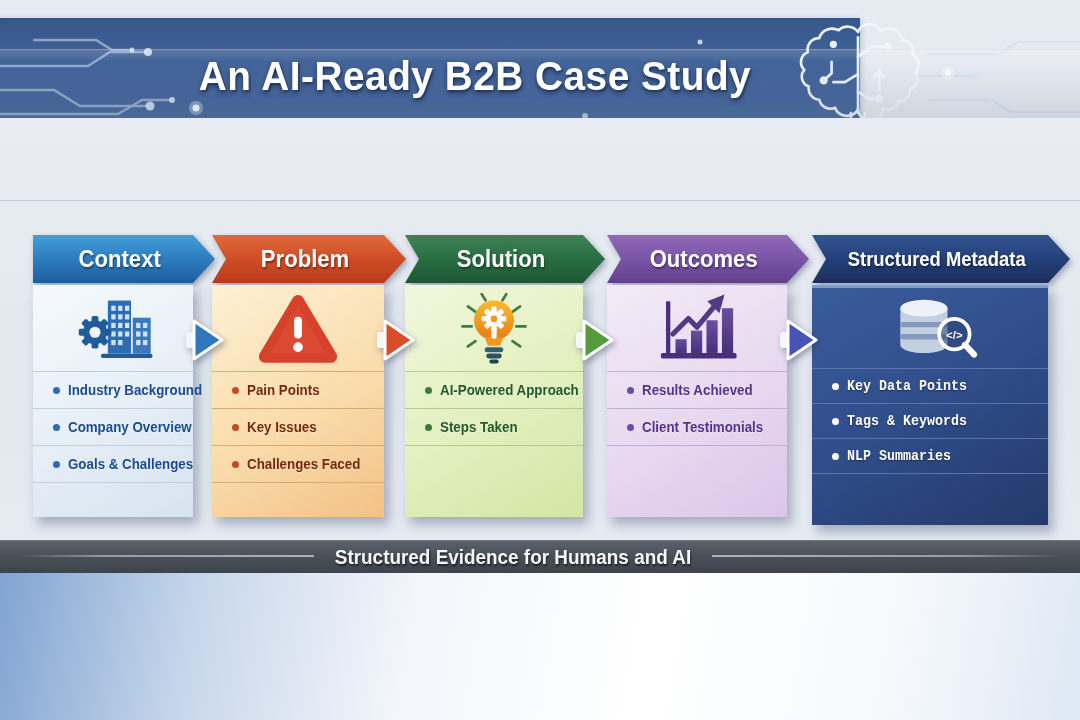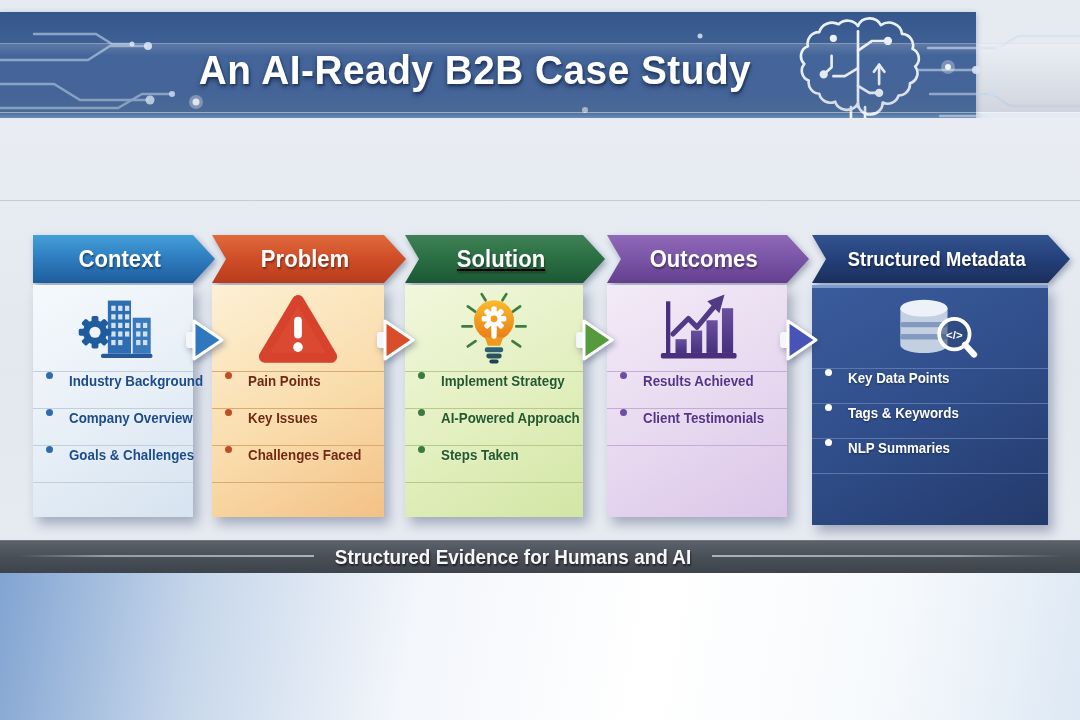--- a/index.html
+++ b/index.html
@@ -3,21 +3,21 @@
 <meta charset="utf-8">
 <style>
   html,body{margin:0;padding:0;background:#ffffff;}
   #canvas{
     position:relative;width:1080px;height:720px;overflow:hidden;
     font-family:"Liberation Sans",sans-serif;background:#e6eaf1;
   }
 
   
   .banner{
-    position:absolute;left:0;top:12px;width:976px;height:118px;
+    position:absolute;left:0;top:18px;width:860px;height:118px;
     background:linear-gradient(180deg,#35568a 0%,#44659a 40%,#4a6ba0 72%,#52749f 86%,#7b9fc9 93%,#b9d2ea 100%);
     box-shadow:0 2px 6px rgba(40,60,100,.35);
   }
   .banner-band{
     position:absolute;left:0;top:31px;width:1080px;height:68px;
     background:linear-gradient(180deg,rgba(255,255,255,.16) 0%,rgba(255,255,255,0) 18%,rgba(10,25,60,.10) 100%);
     border-top:1px solid rgba(255,255,255,.38);
     border-bottom:1px solid rgba(255,255,255,.30);
   }
   .page-title{
@@ -46,55 +46,55 @@
     color:#ffffff;font-weight:bold;font-size:24px;white-space:nowrap;
     transform:scaleX(.92);text-shadow:1px 2px 2px rgba(0,0,0,.38);
   }
   .body{
     position:absolute;left:0;top:50px;right:0;
     box-shadow:5px 7px 11px rgba(55,72,105,.38);
   }
   .icon-area{height:86px;display:flex;align-items:center;justify-content:center;}
   ul.items{list-style:none;margin:0;padding:0;}
   ul.items li{
-    display:flex;gap:16px;height:37px;padding-left:13px;
+    display:flex;align-items:center;gap:8px;height:37px;padding-left:20px;
     border-top:1px solid var(--rule);box-sizing:border-box;
   }
   ul.items{border-bottom:1px solid var(--rule);}
   .dot{width:7px;height:7px;border-radius:50%;background:var(--dot);flex:0 0 auto;}
   .item-label{
     color:var(--text);font-weight:bold;font-size:15.5px;white-space:nowrap;
     display:inline-block;transform:scaleX(.86);transform-origin:left center;
     text-shadow:0 1px 1px rgba(255,255,255,.35);
   }
 
   .card1{left:33px;width:160px;--rule:#bfcfdf;--text:#1c4c8c;--dot:#2e6cae;}
   .card1 .chev{background:linear-gradient(180deg,#44a0d8 0%,#2f7fc1 45%,#1e5d9e 100%);padding-left:14px;}
   .card1 .body{height:232px;background:linear-gradient(150deg,#f5f9fc 0%,#e6eef6 55%,#d6e3f0 100%);}
 
   .card2{left:212px;width:172px;--rule:#d9ab72;--text:#73290f;--dot:#c14b24;}
   .card2 .chev{background:linear-gradient(180deg,#e06a3c 0%,#cf4d27 50%,#b93c1c 100%);}
   .card2 .body{height:232px;background:linear-gradient(150deg,#fdf0d4 0%,#f9dcab 55%,#f3c186 100%);}
 
   .card3{left:405px;width:178px;--rule:#b4cb8b;--text:#24592e;--dot:#3c7a41;}
-  .card3 .chev{background:linear-gradient(180deg,#3e8155 0%,#2a6e43 50%,#1c5834 100%);text-decoration:underline;}
+  .card3 .chev{background:linear-gradient(180deg,#3e8155 0%,#2a6e43 50%,#1c5834 100%);}
   .card3 .body{height:232px;background:linear-gradient(150deg,#f1f7dd 0%,#e2efbe 55%,#d2e6a5 100%);}
 
   .card4{left:607px;width:180px;--rule:#c6abd8;--text:#55338a;--dot:#6f4da2;}
   .card4 .chev{background:linear-gradient(180deg,#9069b8 0%,#7a54a6 50%,#64408e 100%);}
   .card4 .body{height:232px;background:linear-gradient(150deg,#f3ebf7 0%,#e7d8ef 55%,#dbc6e9 100%);}
 
   .card5{left:812px;width:236px;--rule:#5b76a8;--text:#ffffff;--dot:#ffffff;}
   .card5 .chev{background:linear-gradient(180deg,#31528f 0%,#24407646 50%,#1a2f5b 100%);
     background:linear-gradient(180deg,#33548f 0%,#24407a 50%,#1a2f5b 100%);}
   .card5 .chev span{font-size:20px;}
   .card5 .body{height:240px;border-top:3px solid #7d9bd1;box-sizing:border-box;
     background:linear-gradient(150deg,#3a5b9c 0%,#2f4d89 50%,#243a6b 100%);}
   .card5 .icon-area{height:80px;}
-  .card5 ul.items li{height:35px;}
+  .card5 ul.items li{height:35px;font-family:Liberation Mono, monospace;}
   .card5 .item-label{text-shadow:0 1px 2px rgba(0,0,20,.45);}
 
   
   .conn{position:absolute;top:317px;width:42px;height:46px;
     filter:drop-shadow(2px 3px 3px rgba(45,60,95,.42));}
   .conn1{left:186px;} .conn2{left:377px;} .conn3{left:576px;} .conn4{left:780px;}
 
   
   .footer-bar{
     position:absolute;left:0;top:540px;width:1080px;height:33px;
@@ -315,24 +315,20 @@
             <circle r="4.4" fill="#f09a20"></circle>
           </g>
           <rect x="38" y="77" width="24" height="6.5" rx="3" fill="#30606f"></rect>
           <rect x="40" y="85" width="20" height="6.5" rx="3" fill="#27525f"></rect>
           <rect x="44" y="93" width="12" height="5" rx="2.5" fill="#1e4450"></rect>
         </svg>
       </div>
       <ul class="items">
         <li>
             <span class="dot"></span>
-            <span class="item-label">Implement Strategy</span>
-          </li>
-        <li>
-            <span class="dot"></span>
             <span class="item-label">AI-Powered Approach</span>
           </li>
         <li>
             <span class="dot"></span>
             <span class="item-label">Steps Taken</span>
           </li>
       </ul>
     </div>
   </section>
 

